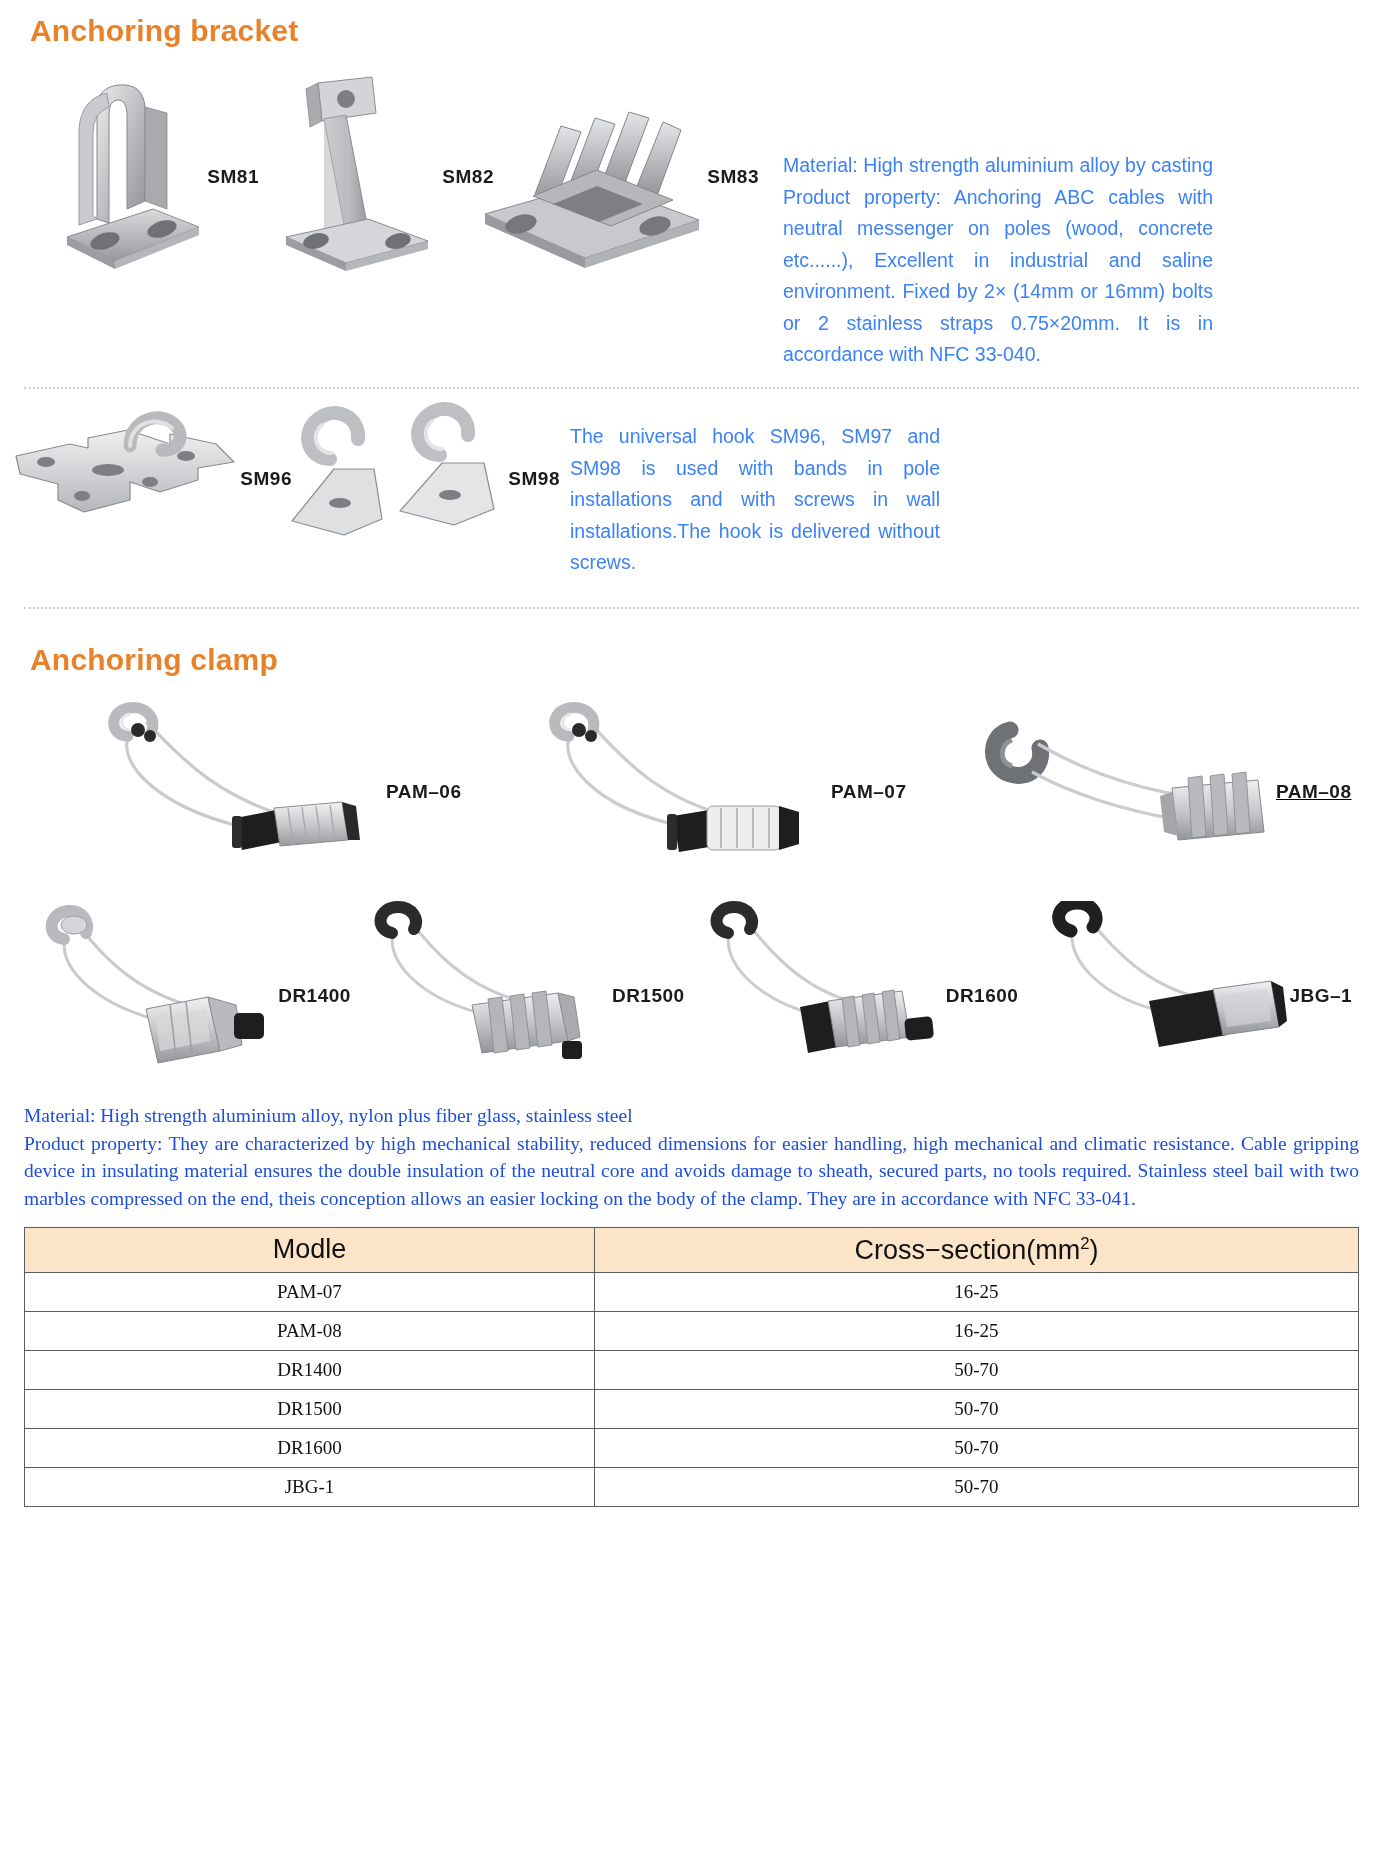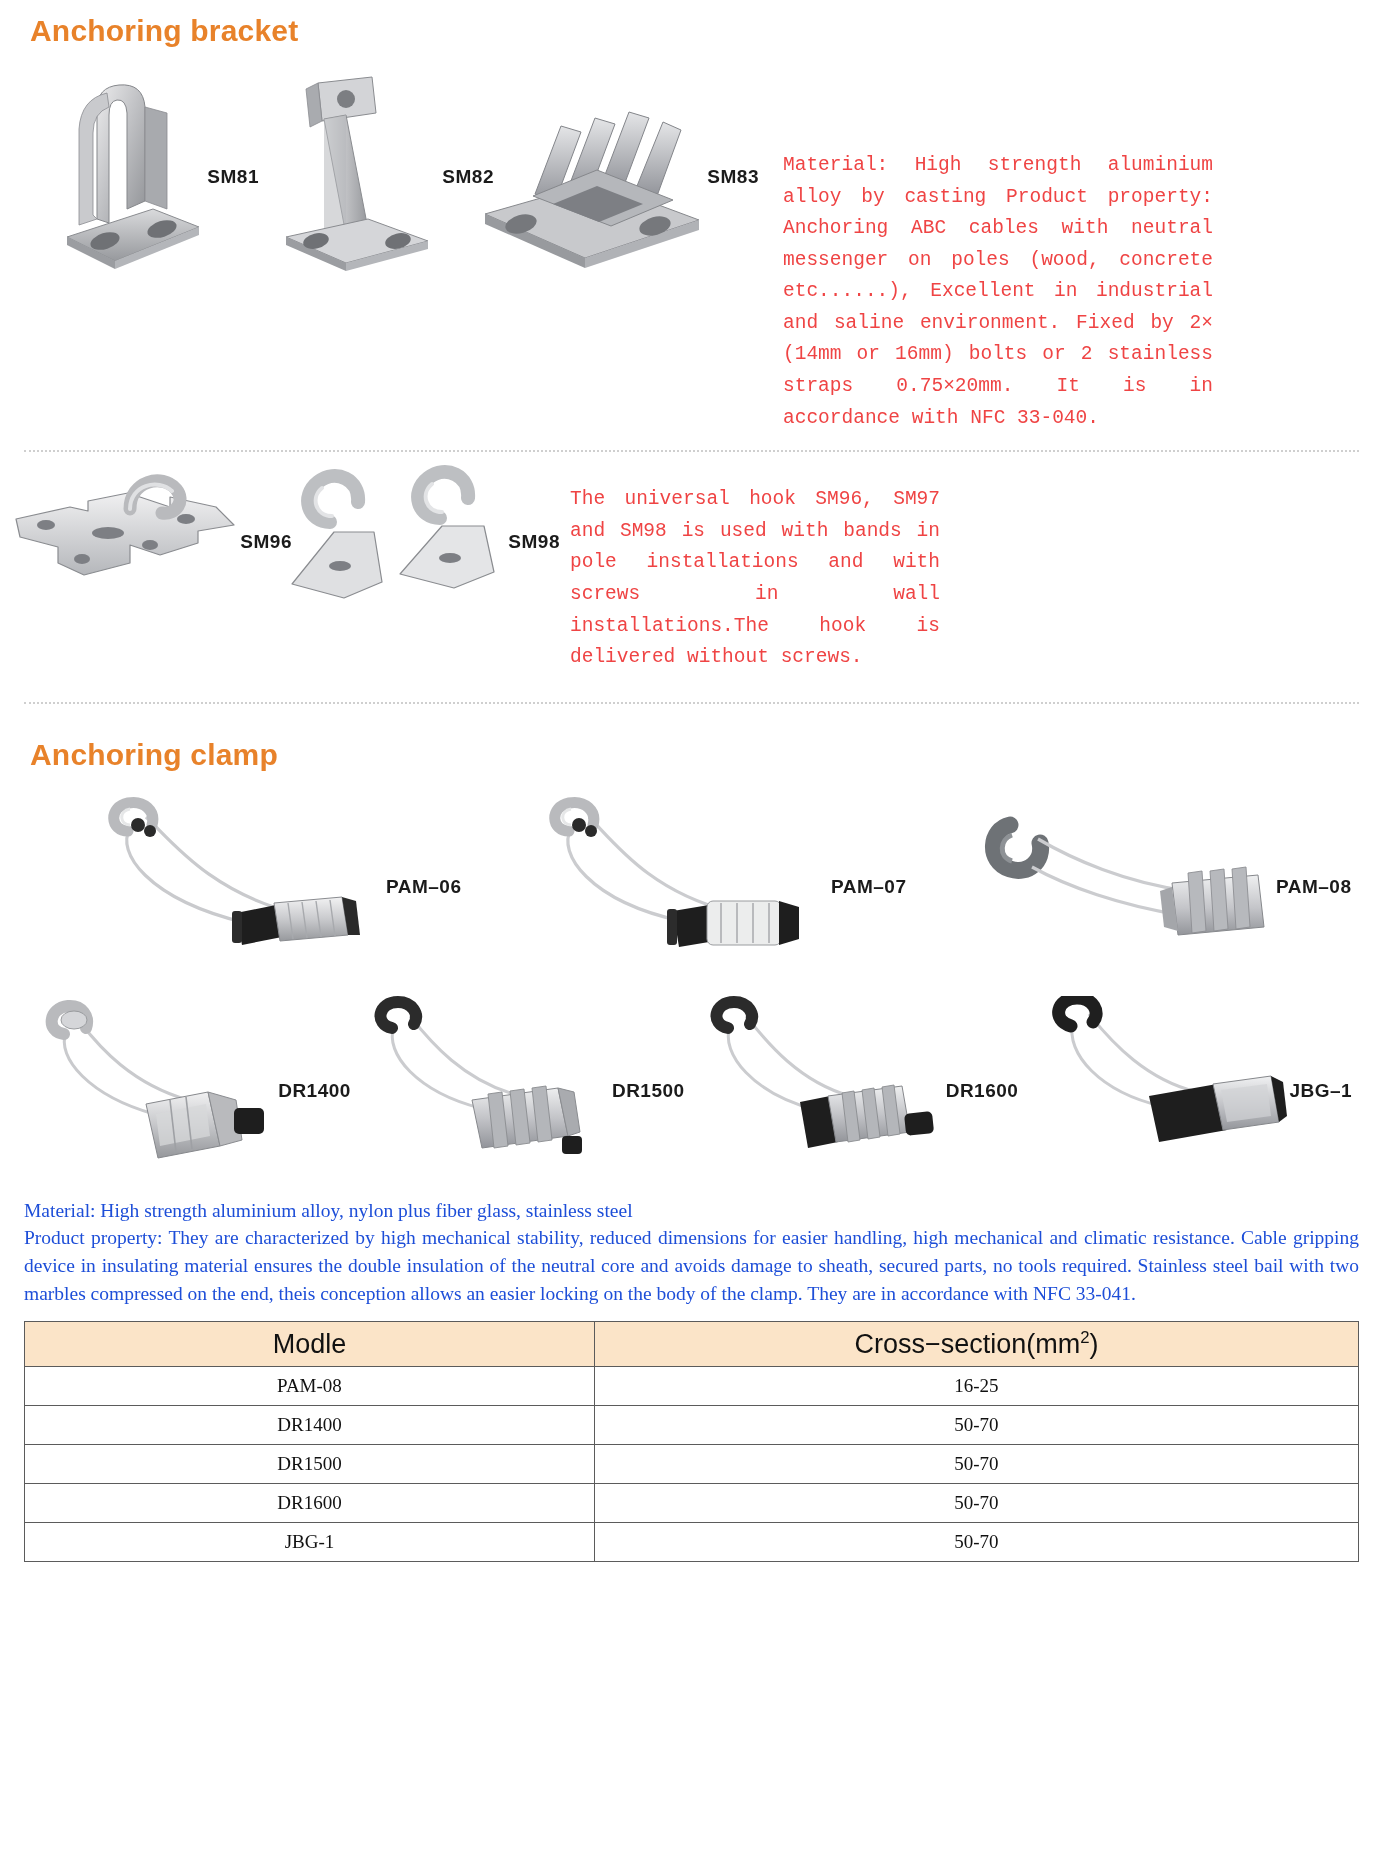--- a/index.html
+++ b/index.html
@@ -63,24 +63,24 @@
     font-size:19px;
     color:#1b1b1b;
     letter-spacing:.5px;
     margin-top:10px;
     white-space:nowrap;
   }
 
   
   .side-desc{
     flex:1 1 auto;
-    font-family:Liberation Mono, monospace;
+    font-family:Liberation Sans, sans-serif;
     font-size:19.5px;
     line-height:1.62;
-    color:#ef4444;
+    color:#3b82f6;
     text-align:justify;
   }
 
   
   .block-desc{
     font-family:"Liberation Serif", serif;
     font-size:19.5px;
     line-height:1.42;
     color:#1d4ed8;
     margin:6px 0 14px 0;
@@ -333,21 +333,21 @@
             <line x1="206" y1="108" x2="206" y2="148"></line>
             <line x1="222" y1="108" x2="222" y2="148"></line>
             <line x1="238" y1="108" x2="238" y2="148"></line>
           </g>
           <path d="M248 106 L268 112 L268 144 L248 150 Z" fill="#1e1e1e"></path>
         </svg>
       </div>
       <div class="product-label">PAM–07</div>
     </div>
 
-    <div class="product" style="width:430px;">
+    <div class="product" style="width:430px;text-decoration:underline;">
       <div class="product-figure" style="height:185px;">
         <svg class="art" width="300" height="180" viewBox="0 0 300 180">
           <defs>
             <linearGradient id="al2" x1="0" y1="0" x2="0" y2="1">
               <stop offset="0" stop-color="#eff0f1"></stop>
                 <stop offset=".55" stop-color="#c4c5c9"></stop>
               <stop offset="1" stop-color="#93959a"></stop>
             </linearGradient>
           </defs>
 
@@ -481,20 +481,24 @@
 
   <table class="spec">
     <thead>
       <tr>
         <th class="col-model">Modle</th>
         <th><span>Cross−section(mm</span><sup>2</sup><span>)</span></th>
       </tr>
     </thead>
     <tbody>
       <tr>
+        <td class="col-model">PAM-07</td>
+        <td>16-25</td>
+      </tr>
+      <tr>
         <td class="col-model">PAM-08</td>
         <td>16-25</td>
       </tr>
       <tr>
         <td class="col-model">DR1400</td>
         <td>50-70</td>
       </tr>
       <tr>
         <td class="col-model">DR1500</td>
         <td>50-70</td>

